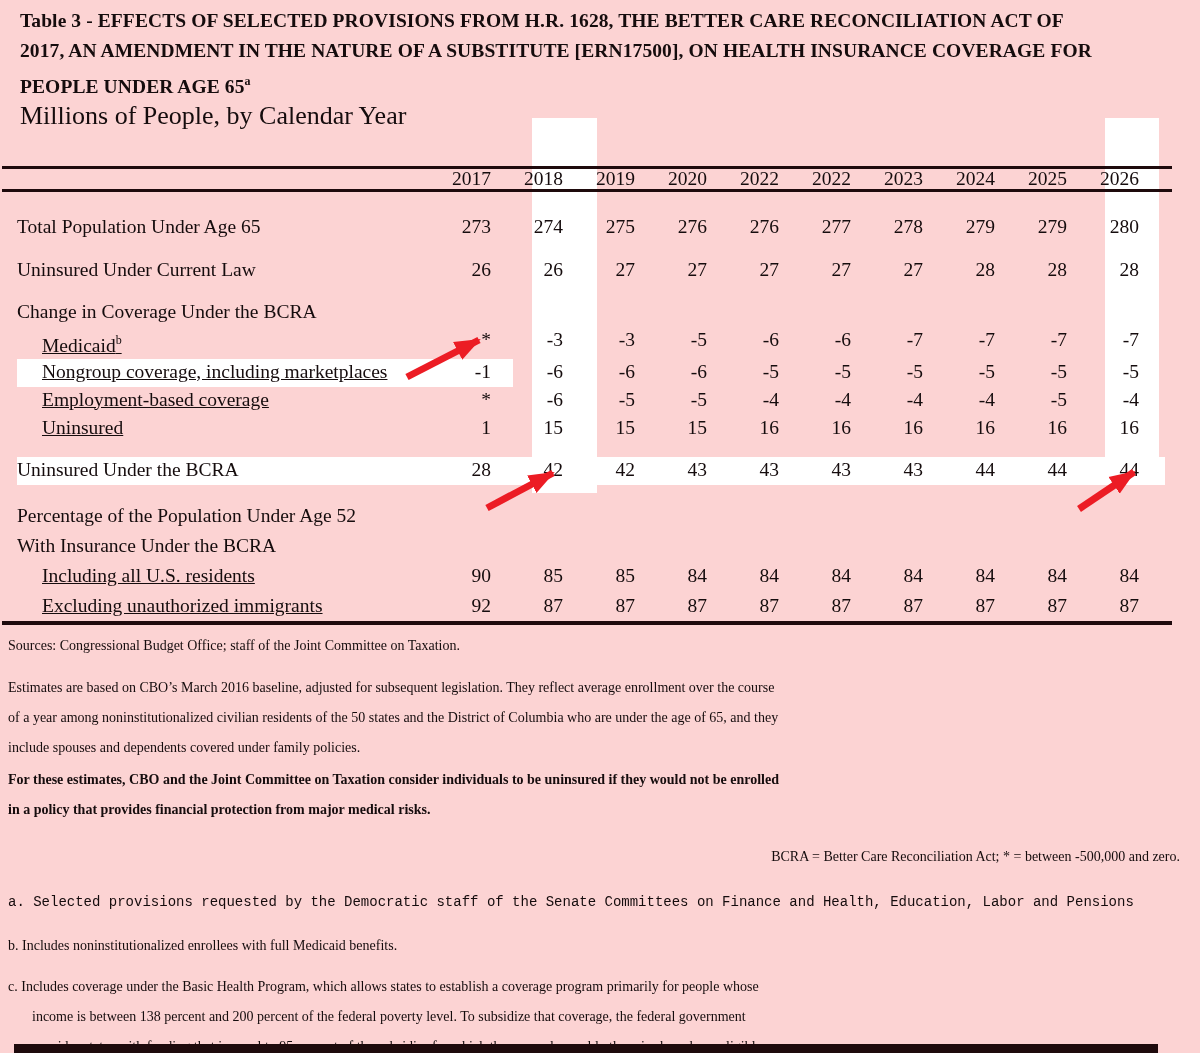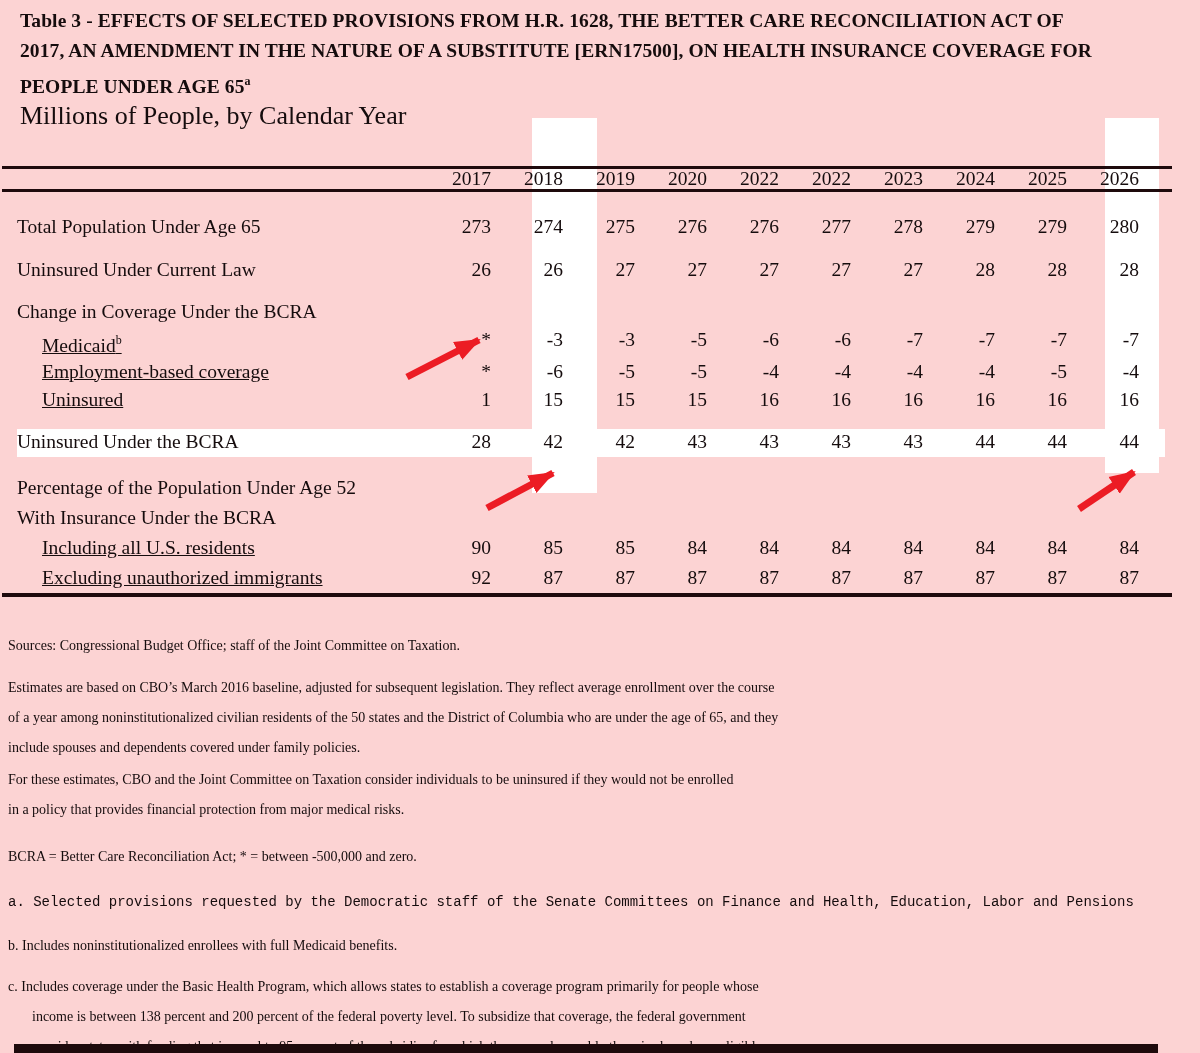--- a/index.html
+++ b/index.html
@@ -58,22 +58,22 @@
   td.hl-cut-r{background:linear-gradient(90deg,var(--highlight) calc(100% - 7px),rgba(255,255,255,0) calc(100% - 7px));}
   svg.arrows{position:absolute;left:0;top:0;z-index:3;pointer-events:none;}
   svg.arrows line{stroke:var(--arrow);stroke-width:7;}
   #ah path{fill:var(--arrow);}
   .note{
     position:absolute;left:8px;width:1172px;
     font-size:14px;line-height:30px;white-space:pre-line;
   }
   .sources{top:631px;}
   .n1{top:673px;}
-  .n2{top:765px;}
-  .n3{top:842px;}
+  .n2{top:765px;font-weight:bold;}
+  .n3{top:842px;text-align:right;}
   .na{top:887px;font-family:Liberation Mono, monospace;}
   .nb{top:931px;}
   .nc{top:972px;padding-left:24px;text-indent:-24px;width:1150px;}
   .bottom-rule{position:absolute;left:14px;top:1044px;width:1144px;height:9px;background:var(--rule);}
 </style>
 </head>
 <body>
 
 <div class="sheet">
 
@@ -171,20 +171,33 @@
           <td class="num">-3</td>
           <td class="num">-5</td>
           <td class="num">-6</td>
           <td class="num">-6</td>
           <td class="num">-7</td>
           <td class="num">-7</td>
           <td class="num">-7</td>
           <td class="num">-7</td>
         </tr>
         <tr>
+          <td class="label ind hl-left">Nongroup coverage, including marketplaces</td>
+          <td class="num hl-cut">-1</td>
+          <td class="num">-6</td>
+          <td class="num">-6</td>
+          <td class="num">-6</td>
+          <td class="num">-5</td>
+          <td class="num">-5</td>
+          <td class="num">-5</td>
+          <td class="num">-5</td>
+          <td class="num">-5</td>
+          <td class="num">-5</td>
+        </tr>
+        <tr>
           <td class="label ind">Employment-based coverage</td>
           <td class="num">*</td>
           <td class="num">-6</td>
           <td class="num">-5</td>
           <td class="num">-5</td>
           <td class="num">-4</td>
           <td class="num">-4</td>
           <td class="num">-4</td>
           <td class="num">-4</td>
           <td class="num">-5</td>

